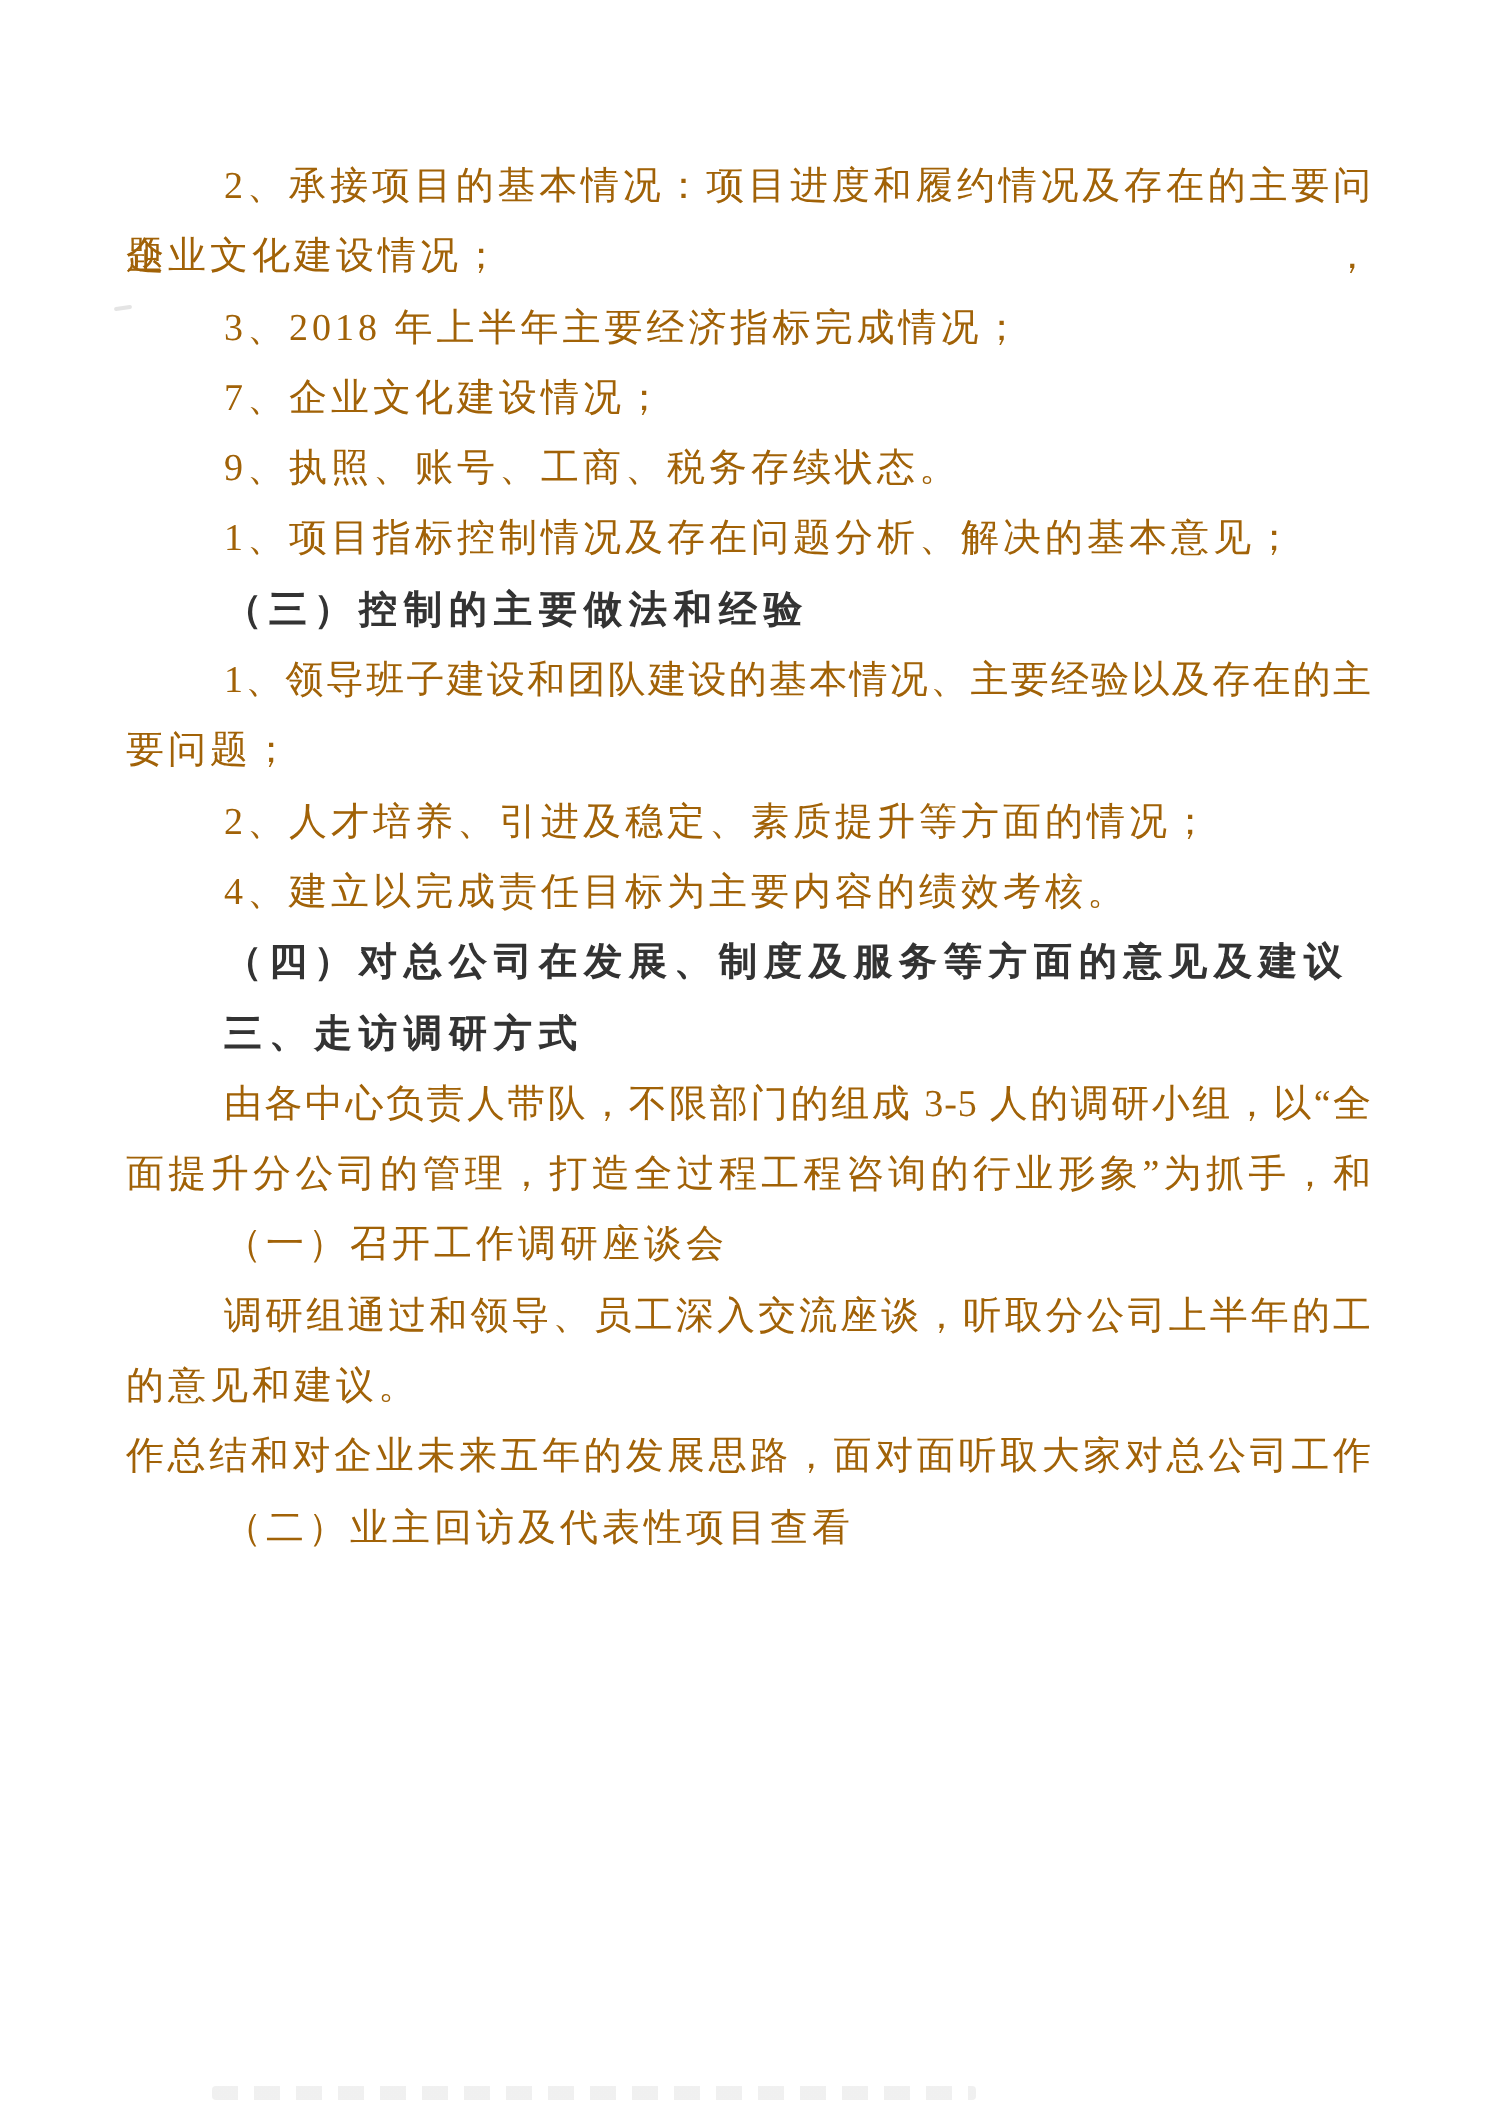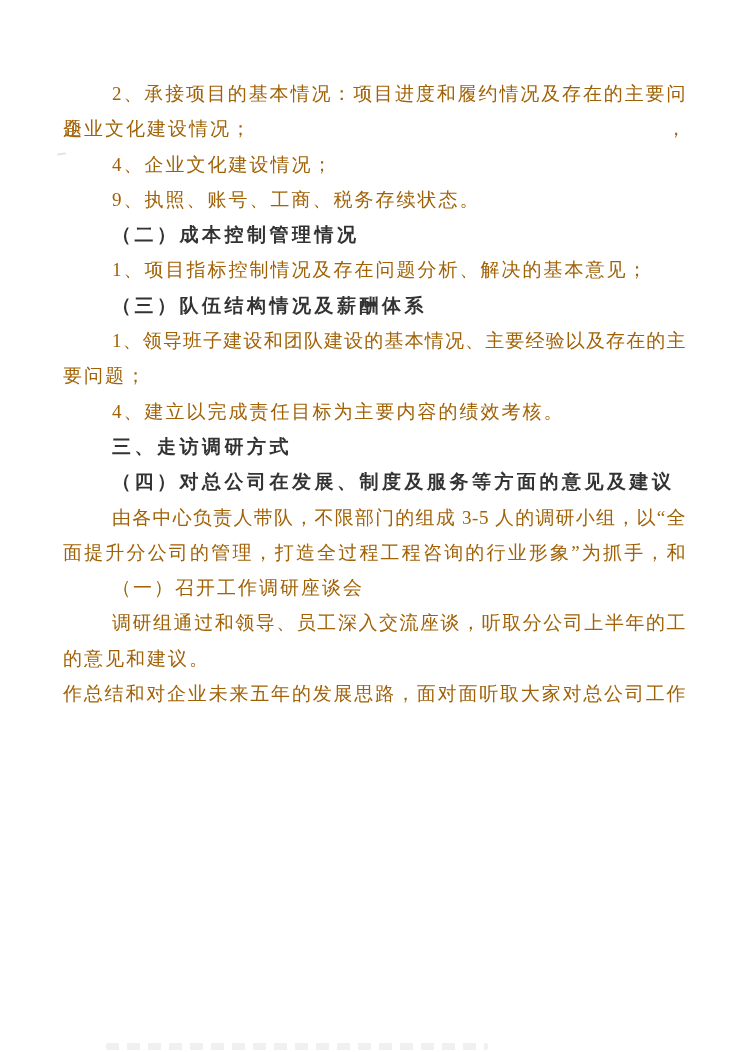--- a/index.html
+++ b/index.html
@@ -74,33 +74,35 @@
     border-radius: 2px;
   }
 </style>
 </head>
 <body>
 
 <div class="page">
   <div class="content">
     <div class="line indent jfull">2、承接项目的基本情况：项目进度和履约情况及存在的主要问题，</div>
     <div class="line">企业文化建设情况；</div>
-    <div class="line indent">4、企业文化建设情况；</div>
+    <div class="line indent">3、2018 年上半年主要经济指标完成情况；</div>
+    <div class="line indent">7、企业文化建设情况；</div>
     <div class="line indent">9、执照、账号、工商、税务存续状态。</div>
-    <div class="line indent bold">（二）成本控制管理情况</div>
     <div class="line indent">1、项目指标控制情况及存在问题分析、解决的基本意见；</div>
-    <div class="line indent bold">（三）队伍结构情况及薪酬体系</div>
+    <div class="line indent bold">（三）控制的主要做法和经验</div>
     <div class="line indent jfull">1、领导班子建设和团队建设的基本情况、主要经验以及存在的主</div>
     <div class="line">要问题；</div>
+    <div class="line indent">2、人才培养、引进及稳定、素质提升等方面的情况；</div>
     <div class="line indent">4、建立以完成责任目标为主要内容的绩效考核。</div>
+    <div class="line indent bold">（四）对总公司在发展、制度及服务等方面的意见及建议</div>
     <div class="line indent bold">三、走访调研方式</div>
-    <div class="line indent bold">（四）对总公司在发展、制度及服务等方面的意见及建议</div>
     <div class="line indent jfull">由各中心负责人带队，不限部门的组成 3-5 人的调研小组，以“全</div>
     <div class="line jfull">面提升分公司的管理，打造全过程工程咨询的行业形象”为抓手，和</div>
     <div class="line indent">（一）召开工作调研座谈会</div>
     <div class="line indent jfull">调研组通过和领导、员工深入交流座谈，听取分公司上半年的工</div>
     <div class="line">的意见和建议。</div>
     <div class="line jfull">作总结和对企业未来五年的发展思路，面对面听取大家对总公司工作</div>
+    <div class="line indent">（二）业主回访及代表性项目查看</div>
   </div>
 
   <div class="speck"></div>
   <div class="bottom-artifact"></div>
 </div>
 
 </body></html>

